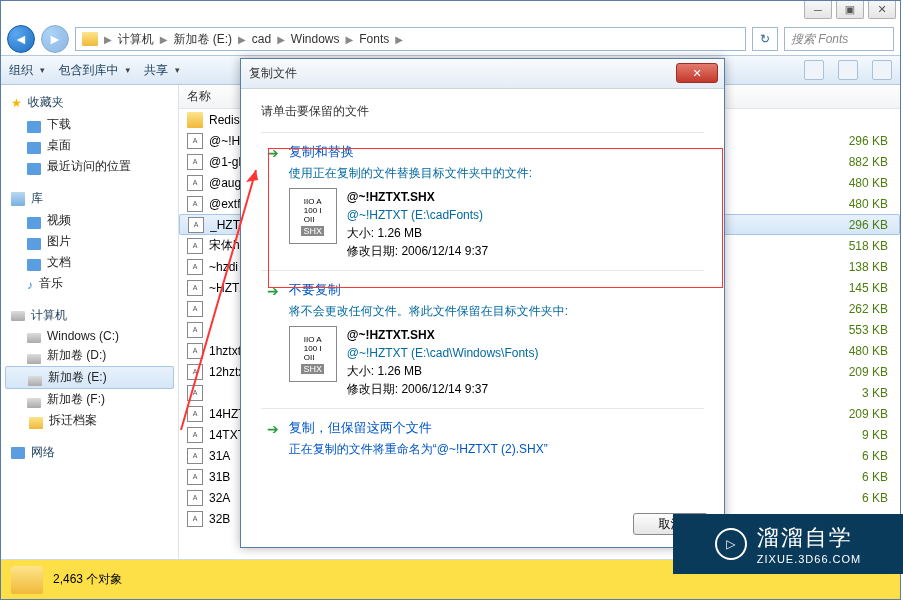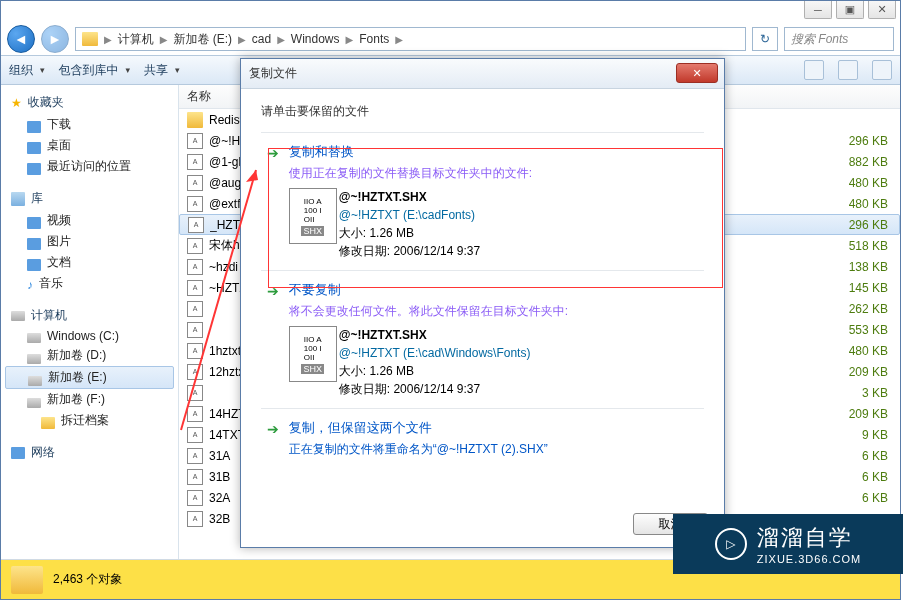--- a/index.html
+++ b/index.html
@@ -62,22 +62,22 @@
 .dialog { position: absolute; top: 58px; left: 240px; width: 485px; height: 490px; background: #fff; border: 1px solid #5a7ca8; box-shadow: 0 0 10px rgba(0,0,0,.3); z-index: 10; }
 .dlg-title { height: 30px; background: linear-gradient(#f9fbfd,#e4ecf5); border-bottom: 1px solid #c8d4e0; display: flex; align-items: center; padding: 0 8px; color: #333; position: relative;}
 .dlg-close { position: absolute; right: 6px; top: 4px; width: 42px; height: 20px; background: linear-gradient(#e47a6e,#c1392b); border: 1px solid #9c2f24; border-radius: 3px; color: #fff; display:flex; align-items:center; justify-content:center; font-size:11px;}
 .dlg-body { padding: 14px 20px 10px 20px; }
 .dlg-heading { font-size: 15px; color: #003399; margin-bottom: 8px;}
 .dlg-sub { font-size: 12px; color: #333; margin-bottom: 12px;}
 .option { display: flex; gap: 10px; padding: 10px 6px; border-top: 1px solid #e4e8ec; }
 .opt-arrow { color: #2e9c3e; font-size: 14px; margin-top: 2px;}
 .opt-content { flex:1; }
 .opt-title { color: #0056c7; font-size: 13px; margin-bottom: 4px;}
-.opt-desc { color: #8b5cf6; font-size: 12px; margin-bottom: 6px;}
-.file-block { display: flex; gap: 2px; }
+.opt-desc { color: #0369a1; font-size: 12px; margin-bottom: 6px;}
+.file-block { display: flex; gap: 10px; }
 .file-thumb { width: 48px; height: 56px; border: 1px solid #888; background: #fff; display:flex; flex-direction:column; align-items:center; justify-content:center; font-size:8px;}
 .file-thumb .ext { background:#888; color:#fff; padding:0 2px; font-size:9px; margin-top:2px;}
 .file-details div { line-height: 1.5; }
 .fd-name { font-weight: bold; }
 .fd-path { color: #0369a1; }
 .dlg-footer { position: absolute; bottom: 12px; right: 16px; }
 .btn-cancel { width: 75px; height: 22px; border: 1px solid #888; background: linear-gradient(#fdfdfd,#e5e5e5); border-radius: 3px; font-size:12px;}
 
 
 .anno-arrow { position: absolute; top: 150px; left: 176px; width: 90px; height: 290px; pointer-events: none; z-index: 20;}
@@ -187,21 +187,21 @@
             <span>新加卷 (D:)</span>
           </div>
         <div class="nav-item sel">
             <span class="ico-drive"></span>
             <span>新加卷 (E:)</span>
           </div>
         <div class="nav-item">
             <span class="ico-drive"></span>
             <span>新加卷 (F:)</span>
           </div>
-        <div class="nav-item" style="padding-left:40px">
+        <div class="nav-item" style="padding-left:28px">
             <span class="ico-folder-sm"></span>
             <span>拆迁档案</span>
           </div>
       </div>
       <div class="nav-group">
         <div class="nav-head">
             <span class="ico-blue"></span>
             <span>网络</span>
           </div>
       </div>

